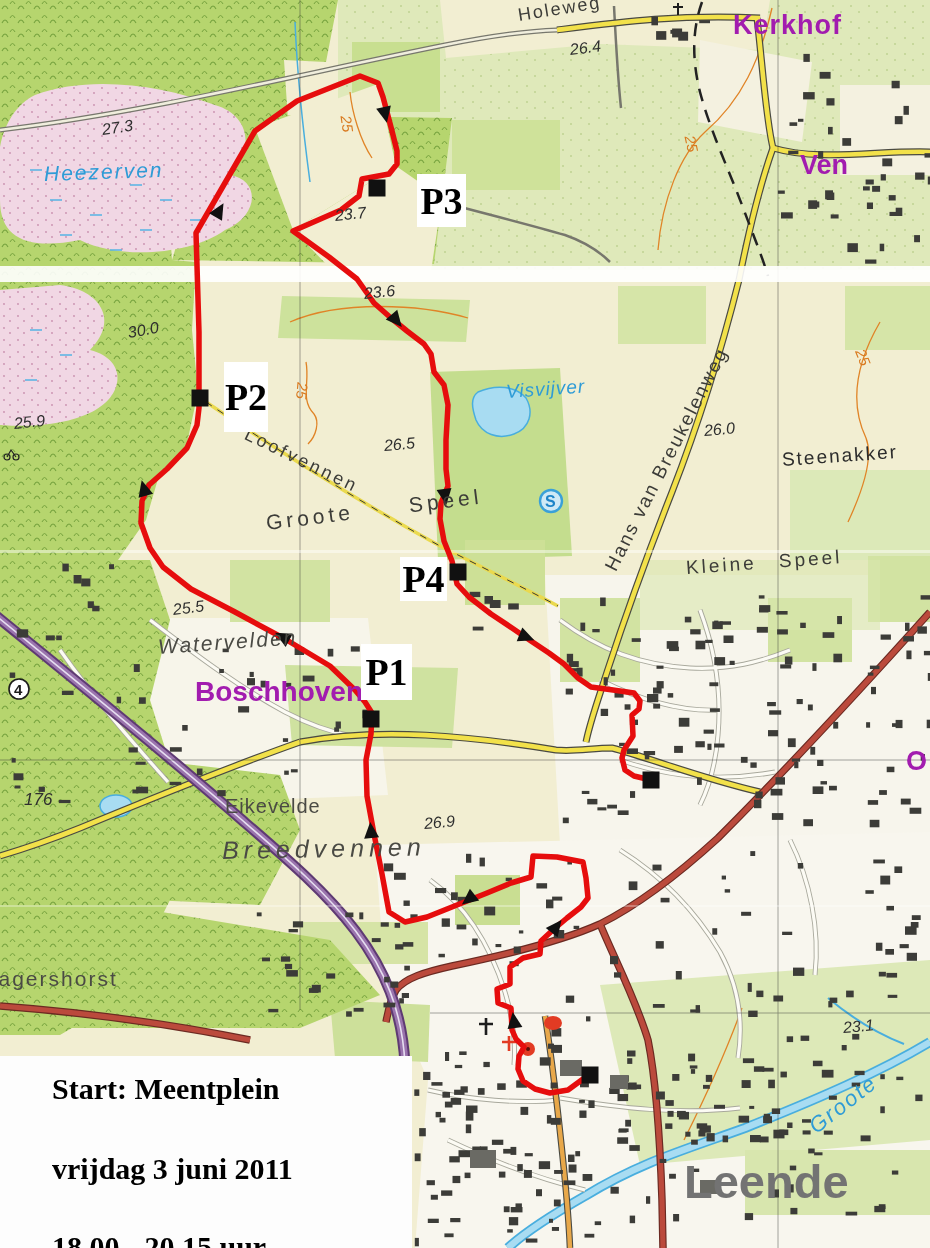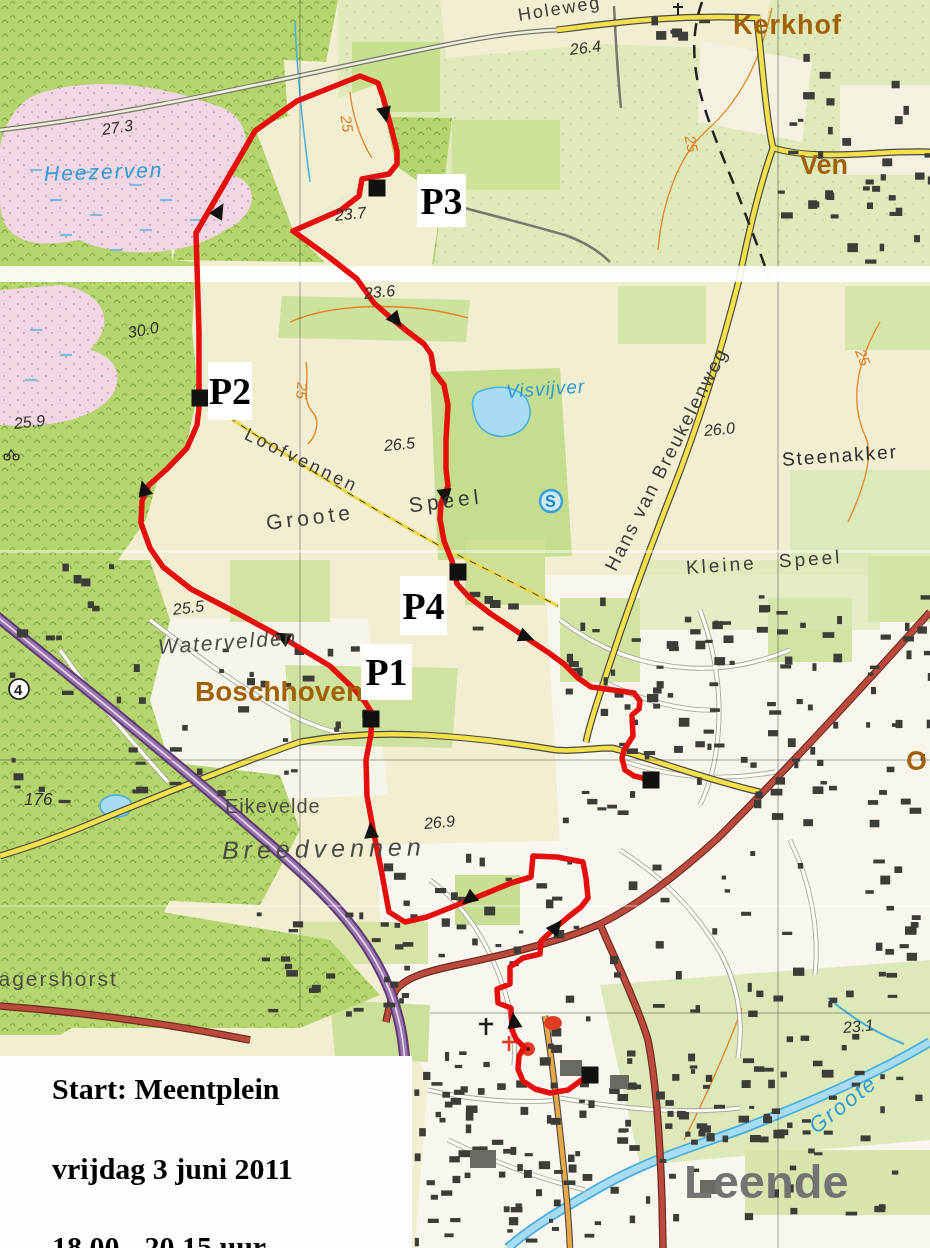--- a/index.html
+++ b/index.html
@@ -1,20 +1,20 @@
 <!DOCTYPE html>
 <html><head>
 <meta charset="utf-8">
 <style>
   html,body{margin:0;padding:0;background:#777;}
   #map-root{position:relative;width:930px;height:1248px;overflow:hidden;background:#f2eed2;
     font-family:"Liberation Sans",sans-serif;}
   #map-root svg{position:absolute;left:0;top:0;}
   .lbl{position:absolute;white-space:nowrap;color:#3c3c38;transform-origin:0 50%;line-height:1;}
-  .bold{font-weight:bold;color:#a16207;}
+  .bold{font-weight:bold;color:#a21caf;}
   .hydro{color:#2e9bd6;font-style:italic;}
   .elev{font-size:16px;font-style:italic;color:#2f2f2f;}
   .contour{color:#d97a20;font-style:italic;font-size:15px;}
   .terr{color:#4a4a44;}
   .cpbox{position:absolute;background:#fff;display:flex;align-items:center;justify-content:center;
     font-family:"Liberation Serif",serif;font-weight:bold;font-size:38px;color:#000;}
   #start-box{position:absolute;left:0;top:1028px;width:412px;height:220px;background:#fdfdfd;margin-top:28px;}
   #start-box div{position:absolute;left:52px;font-family:"Liberation Serif",serif;
     font-weight:bold;font-size:30px;color:#000;white-space:nowrap;}
   .circle-letter{position:absolute;font-weight:bold;}
@@ -775,27 +775,27 @@
   <span class="lbl elev" style="left:843px;top:1020px;transform:rotate(-5deg)">23.1</span>
   <span class="lbl hydro" style="left:812px;top:1118px;font-size:22px;letter-spacing:2px;transform:rotate(-38deg)">Groote</span>
   <span class="lbl bold" style="left:906px;top:748px;font-size:27px">O</span>
   <span class="circle-letter" style="left:14px;top:681px;font-size:15px;color:#1d1d1d">4</span>
   <span class="circle-letter" style="left:545px;top:493px;font-size:16px;color:#1d84c8">S</span>
 </div>
 
 <div class="cpbox" style="left:361px;top:644px;width:51px;height:56px">
       <span>P1</span>
     </div>
-<div class="cpbox" style="left:208px;top:362px;width:44px;height:58px">
+<div class="cpbox" style="left:224px;top:362px;width:44px;height:70px">
       <span>P2</span>
     </div>
 <div class="cpbox" style="left:417px;top:174px;width:49px;height:53px">
       <span>P3</span>
     </div>
-<div class="cpbox" style="left:400px;top:576px;width:47px;height:59px">
+<div class="cpbox" style="left:400px;top:557px;width:47px;height:44px">
       <span>P4</span>
     </div>
 
 <div id="start-box">
   <div style="top:16px">Start: Meentplein</div>
   <div style="top:96px">vrijdag 3 juni 2011</div>
   <div style="top:174px">18.00 - 20.15 uur</div>
 </div>
 </div>
 

